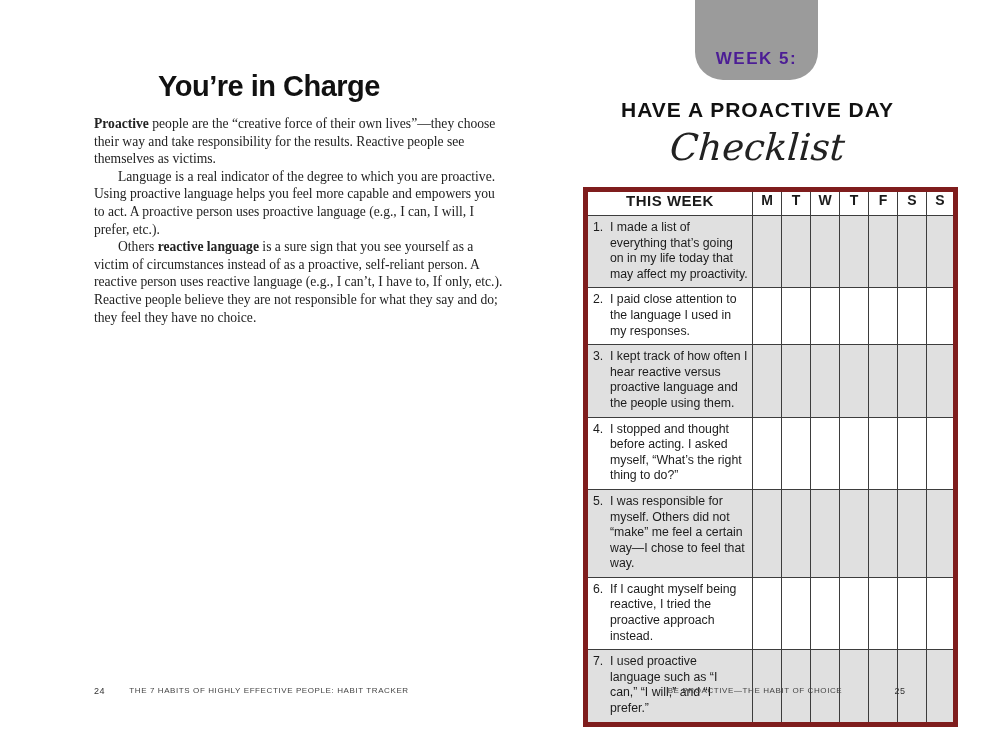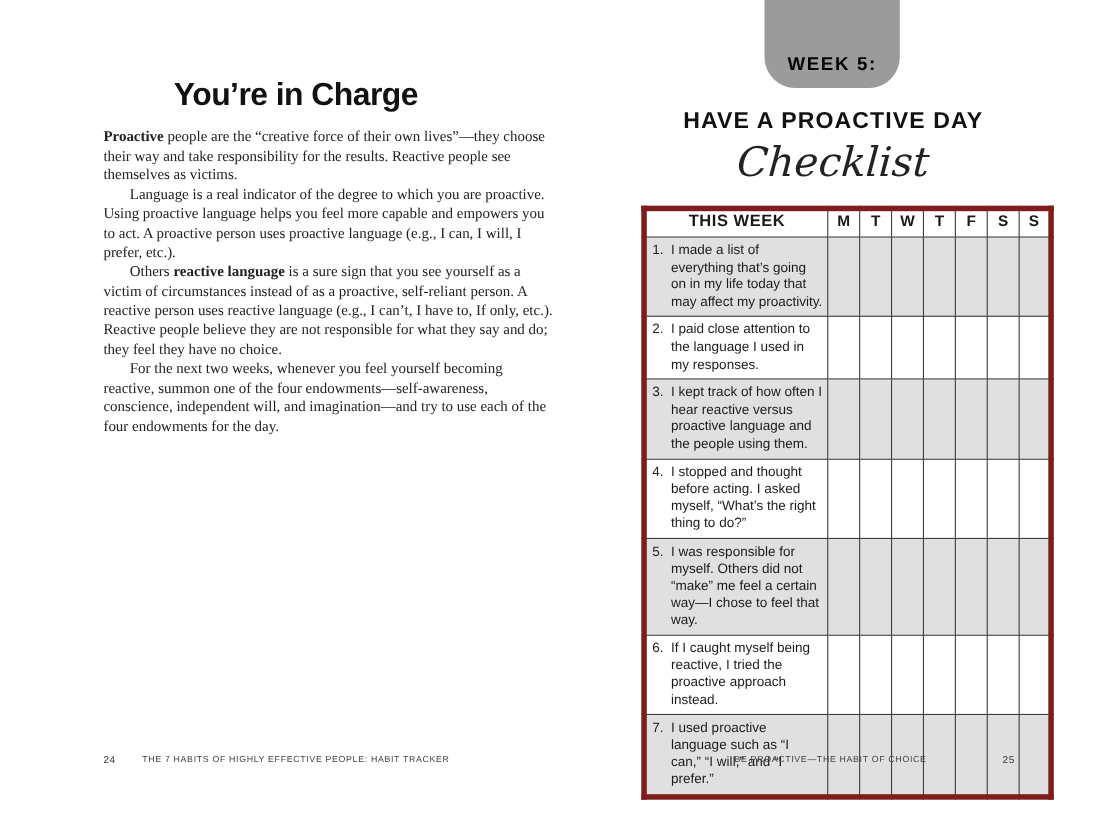--- a/index.html
+++ b/index.html
@@ -25,21 +25,21 @@
   .body-text p.indent { text-indent:24px; }
   .body-text b { font-weight:bold; }
 
   
   .week-tab {
     position:absolute; top:0; left:195px; width:123px; height:80px;
     background:#9b9b9b; border-radius:0 0 28px 28px;
     display:flex; align-items:flex-end; justify-content:center;
   }
   .week-tab-label {
-    color:#000000; font-weight:bold; font-size:17px; letter-spacing:1.5px;
+    color:#4c1d95; font-weight:bold; font-size:17px; letter-spacing:1.5px;
     padding-bottom:11px;
   }
   .checklist-heading {
     position:absolute; top:98px; left:20px; width:475px;
     text-align:center; font-weight:bold; font-size:21px; letter-spacing:1px;
     color:#111;
   }
   .checklist-script {
     position:absolute; top:126px; left:20px; width:475px;
     text-align:center;
@@ -70,35 +70,34 @@
   .item .txt { flex:1; }
 
   
   .footer-text {
     position:absolute; top:686px;
     font-size:8px; letter-spacing:0.6px; color:#444;
   }
   .pn-left   { left:70px; }
   .run-left  { left:40px;  width:410px; text-align:center; }
   .run-right { left:20px;  width:470px; text-align:center; }
-  .pn-right  { left:402px; width:30px;  text-align:center; }
+  .pn-right  { left:385px; width:30px;  text-align:center; }
   .page-num  { font-size:9px; color:#333; }
 </style>
 </head>
 <body>
 
 <div class="page page-left">
 
   <h1 class="page-title">You’re in Charge</h1>
 
   <div class="body-text">
     <p><b>Proactive</b><span> people are the “creative force of their own lives”—they choose their way and take responsibility for the results. Reactive people see themselves as victims.</span></p>
     <p class="indent">Language is a real indicator of the degree to which you are proactive. Using proactive language helps you feel more capable and empowers you to act. A proactive person uses proactive language (e.g., I can, I will, I prefer, etc.).</p>
     <p class="indent"><span>Others </span><b>reactive language</b><span> is a sure sign that you see yourself as a victim of circumstances instead of as a proactive, self-reliant person. A reactive person uses reactive language (e.g., I can’t, I have to, If only, etc.). Reactive people believe they are not responsible for what they say and do; they feel they have no choice.</span></p>
-    <p class="indent">For the next two weeks, whenever you feel yourself becoming reactive, summon one of the four endowments—self-awareness, conscience, independent will, and imagination—and try to use each of the four endowments for the day.</p>
   </div>
 
   <div class="footer-text page-num pn-left">24</div>
   <div class="footer-text run-left">THE 7 HABITS OF HIGHLY EFFECTIVE PEOPLE: HABIT TRACKER</div>
 </div>
 
 <div class="page page-right">
 
   <div class="week-tab">
     <span class="week-tab-label">WEEK 5:</span>

